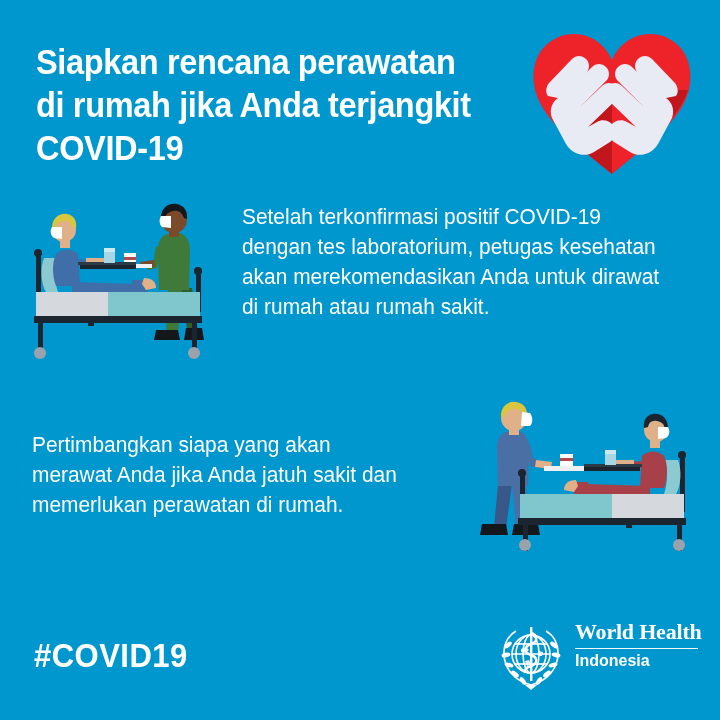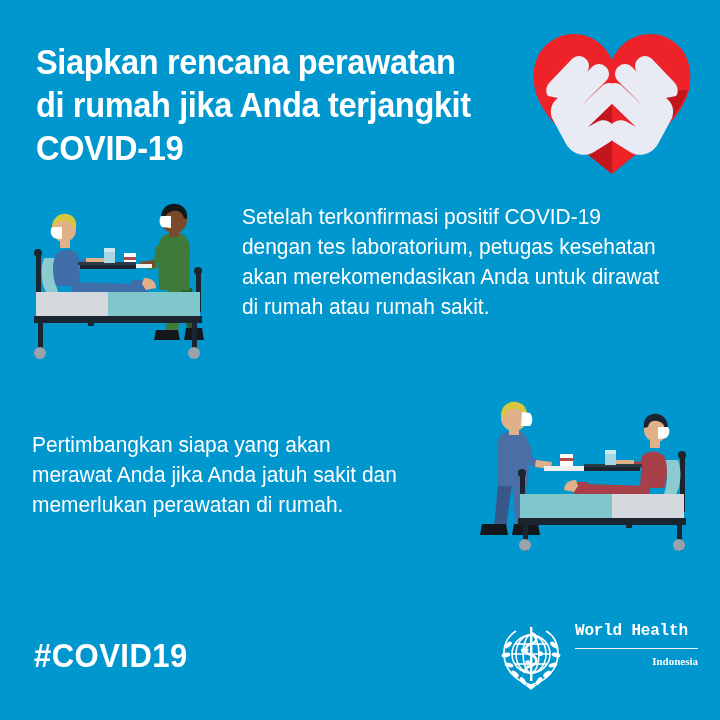--- a/index.html
+++ b/index.html
@@ -37,29 +37,29 @@
     color:#ffffff;font-weight:bold;font-size:33px;letter-spacing:0.5px;
     font-family:"Liberation Sans Narrow","Liberation Sans",sans-serif;
     transform:scaleX(0.94);transform-origin:left top;
   }
 
   
   .who{position:absolute;left:495px;top:619px;width:205px;height:82px;}
   .who-emblem{position:absolute;left:0;top:2px;width:72px;height:72px;}
   .who-words{position:absolute;left:80px;top:0px;width:125px;}
   .who-line1,.who-line2{
-    color:#fff;font-weight:bold;font-size:16px;line-height:25px;
-    font-family:Liberation Mono, monospace;
+    color:#fff;font-weight:bold;font-size:22px;line-height:25px;
+    font-family:Liberation Serif, serif;
     white-space:nowrap;letter-spacing:-0.2px;
   }
   .who-rule{width:123px;height:1px;background:#ffffff;margin:4px 0 3px 0;opacity:.95;}
   .who-country{
-    color:#fff;font-weight:bold;font-size:11px;line-height:18px;
-    font-family:Liberation Serif, serif;
-    text-align:right;width:123px;white-space:nowrap;
+    color:#fff;font-weight:bold;font-size:16px;line-height:18px;
+    font-family:Liberation Sans, sans-serif;
+    text-align:left;width:123px;white-space:nowrap;
   }
 
   
   .art{position:absolute;}
   #heart-art{left:528px;top:28px;width:168px;height:148px;}
   #scene1{left:28px;top:196px;width:212px;height:166px;}
   #scene2{left:468px;top:396px;width:226px;height:158px;}
   svg{display:block;overflow:visible;}
 </style>
 </head>

